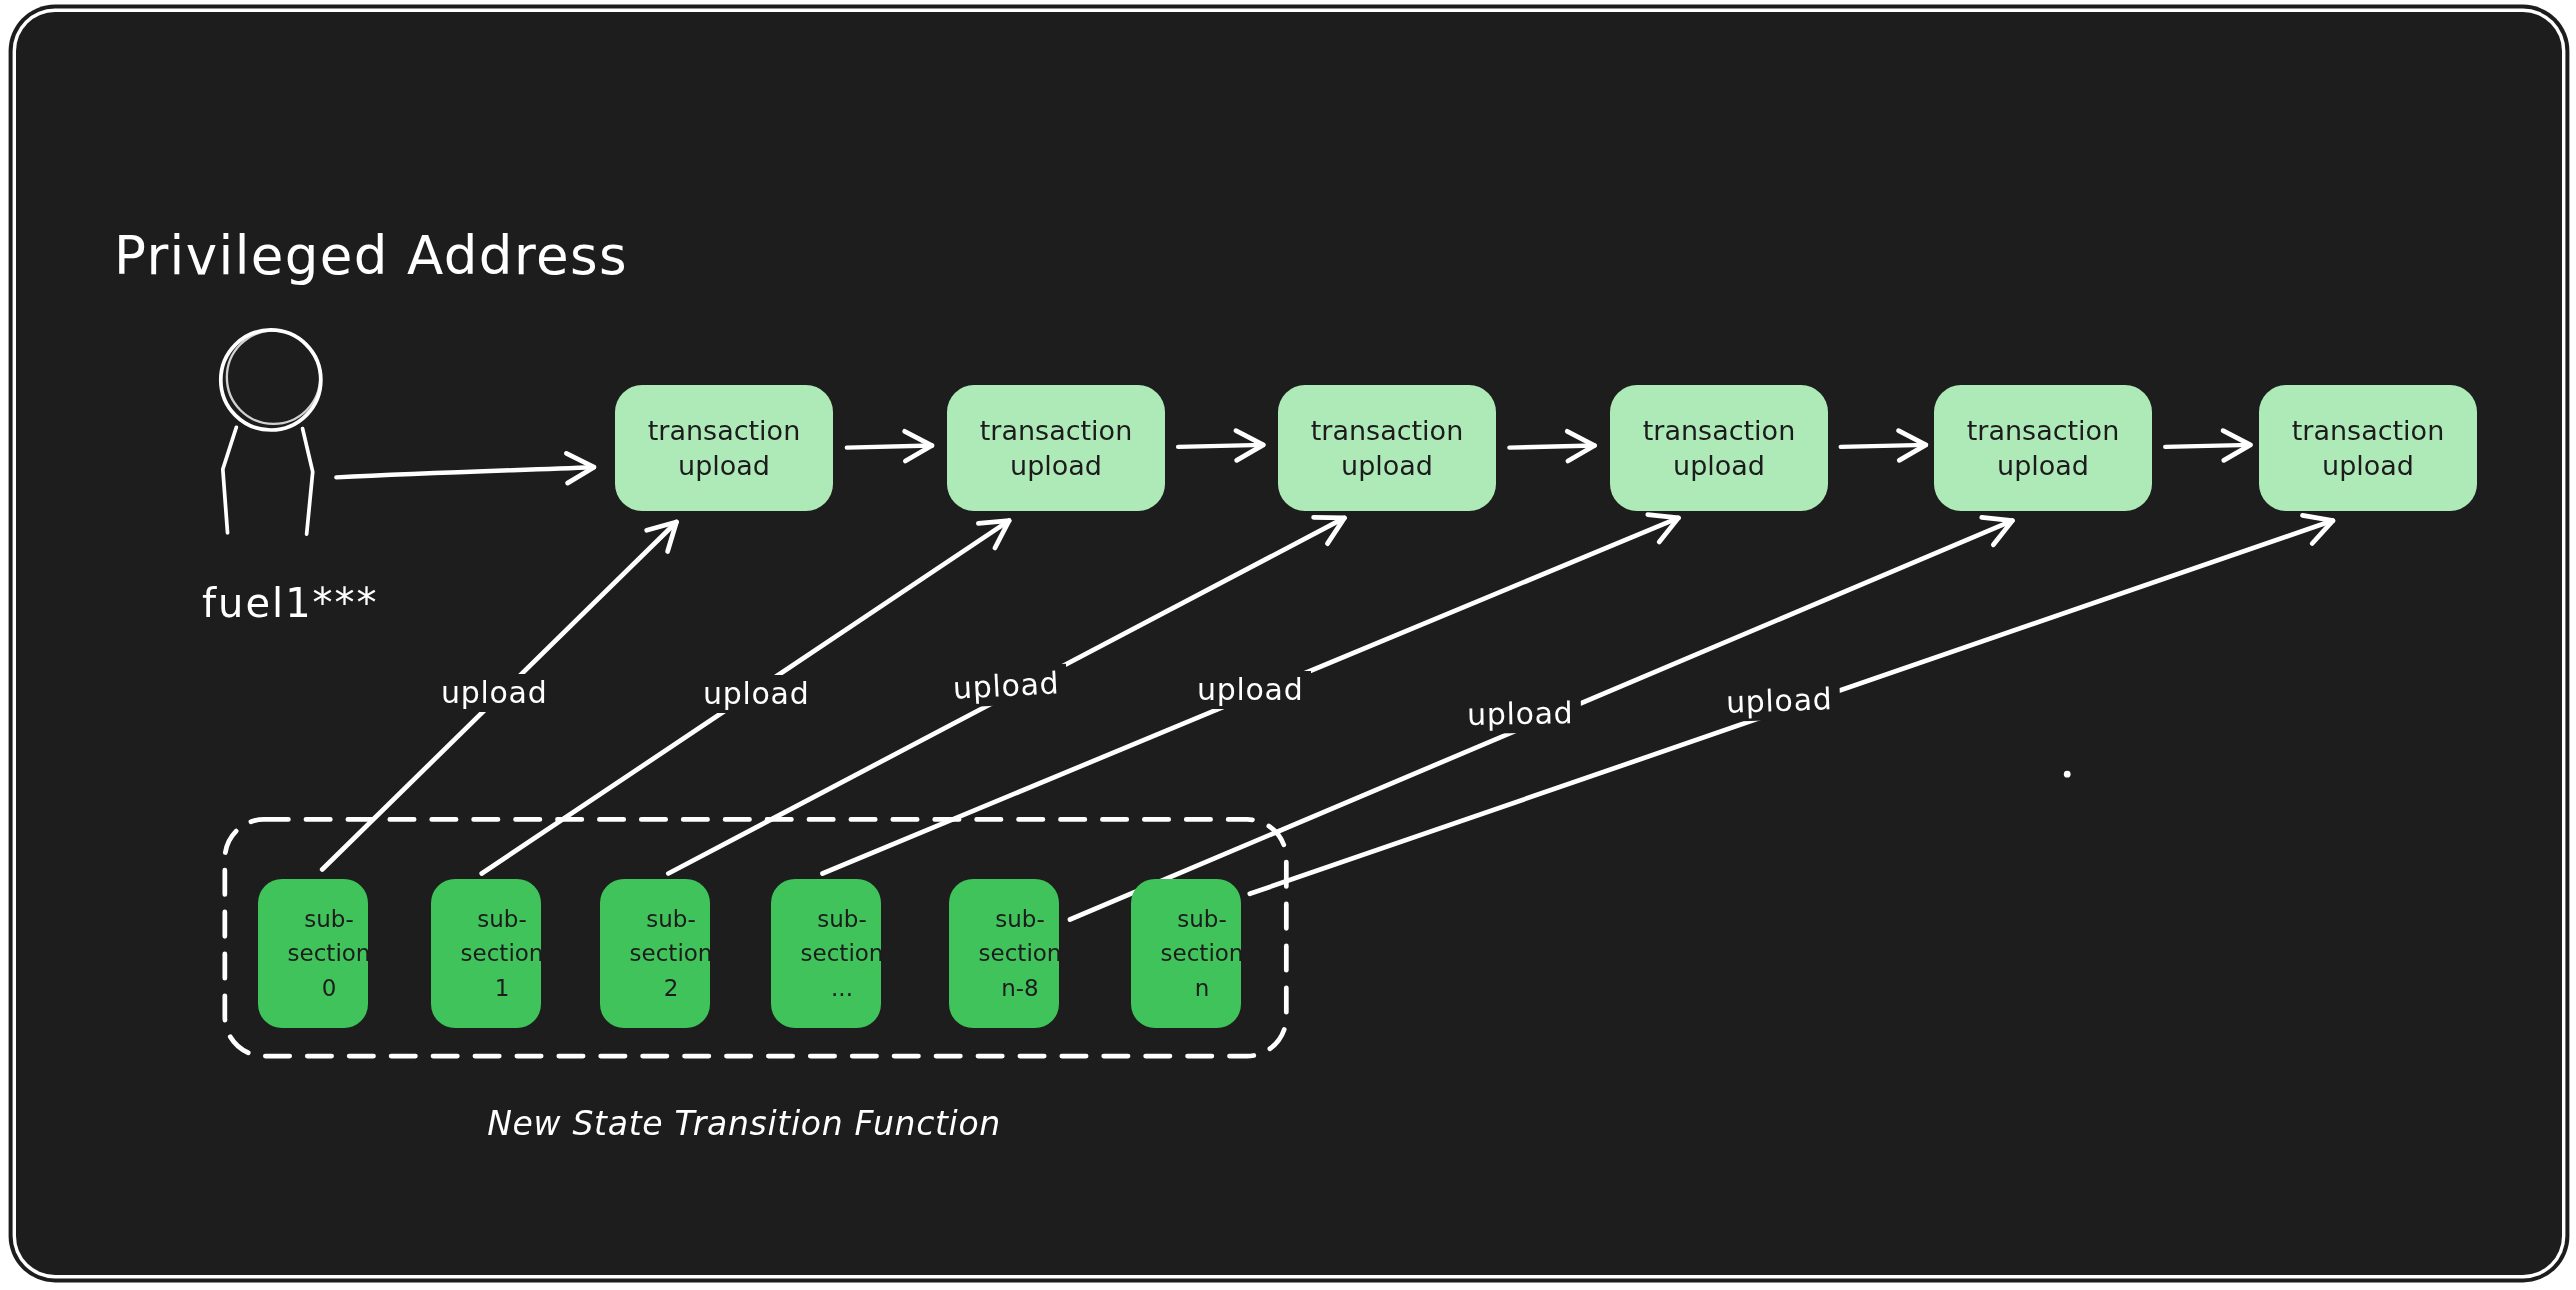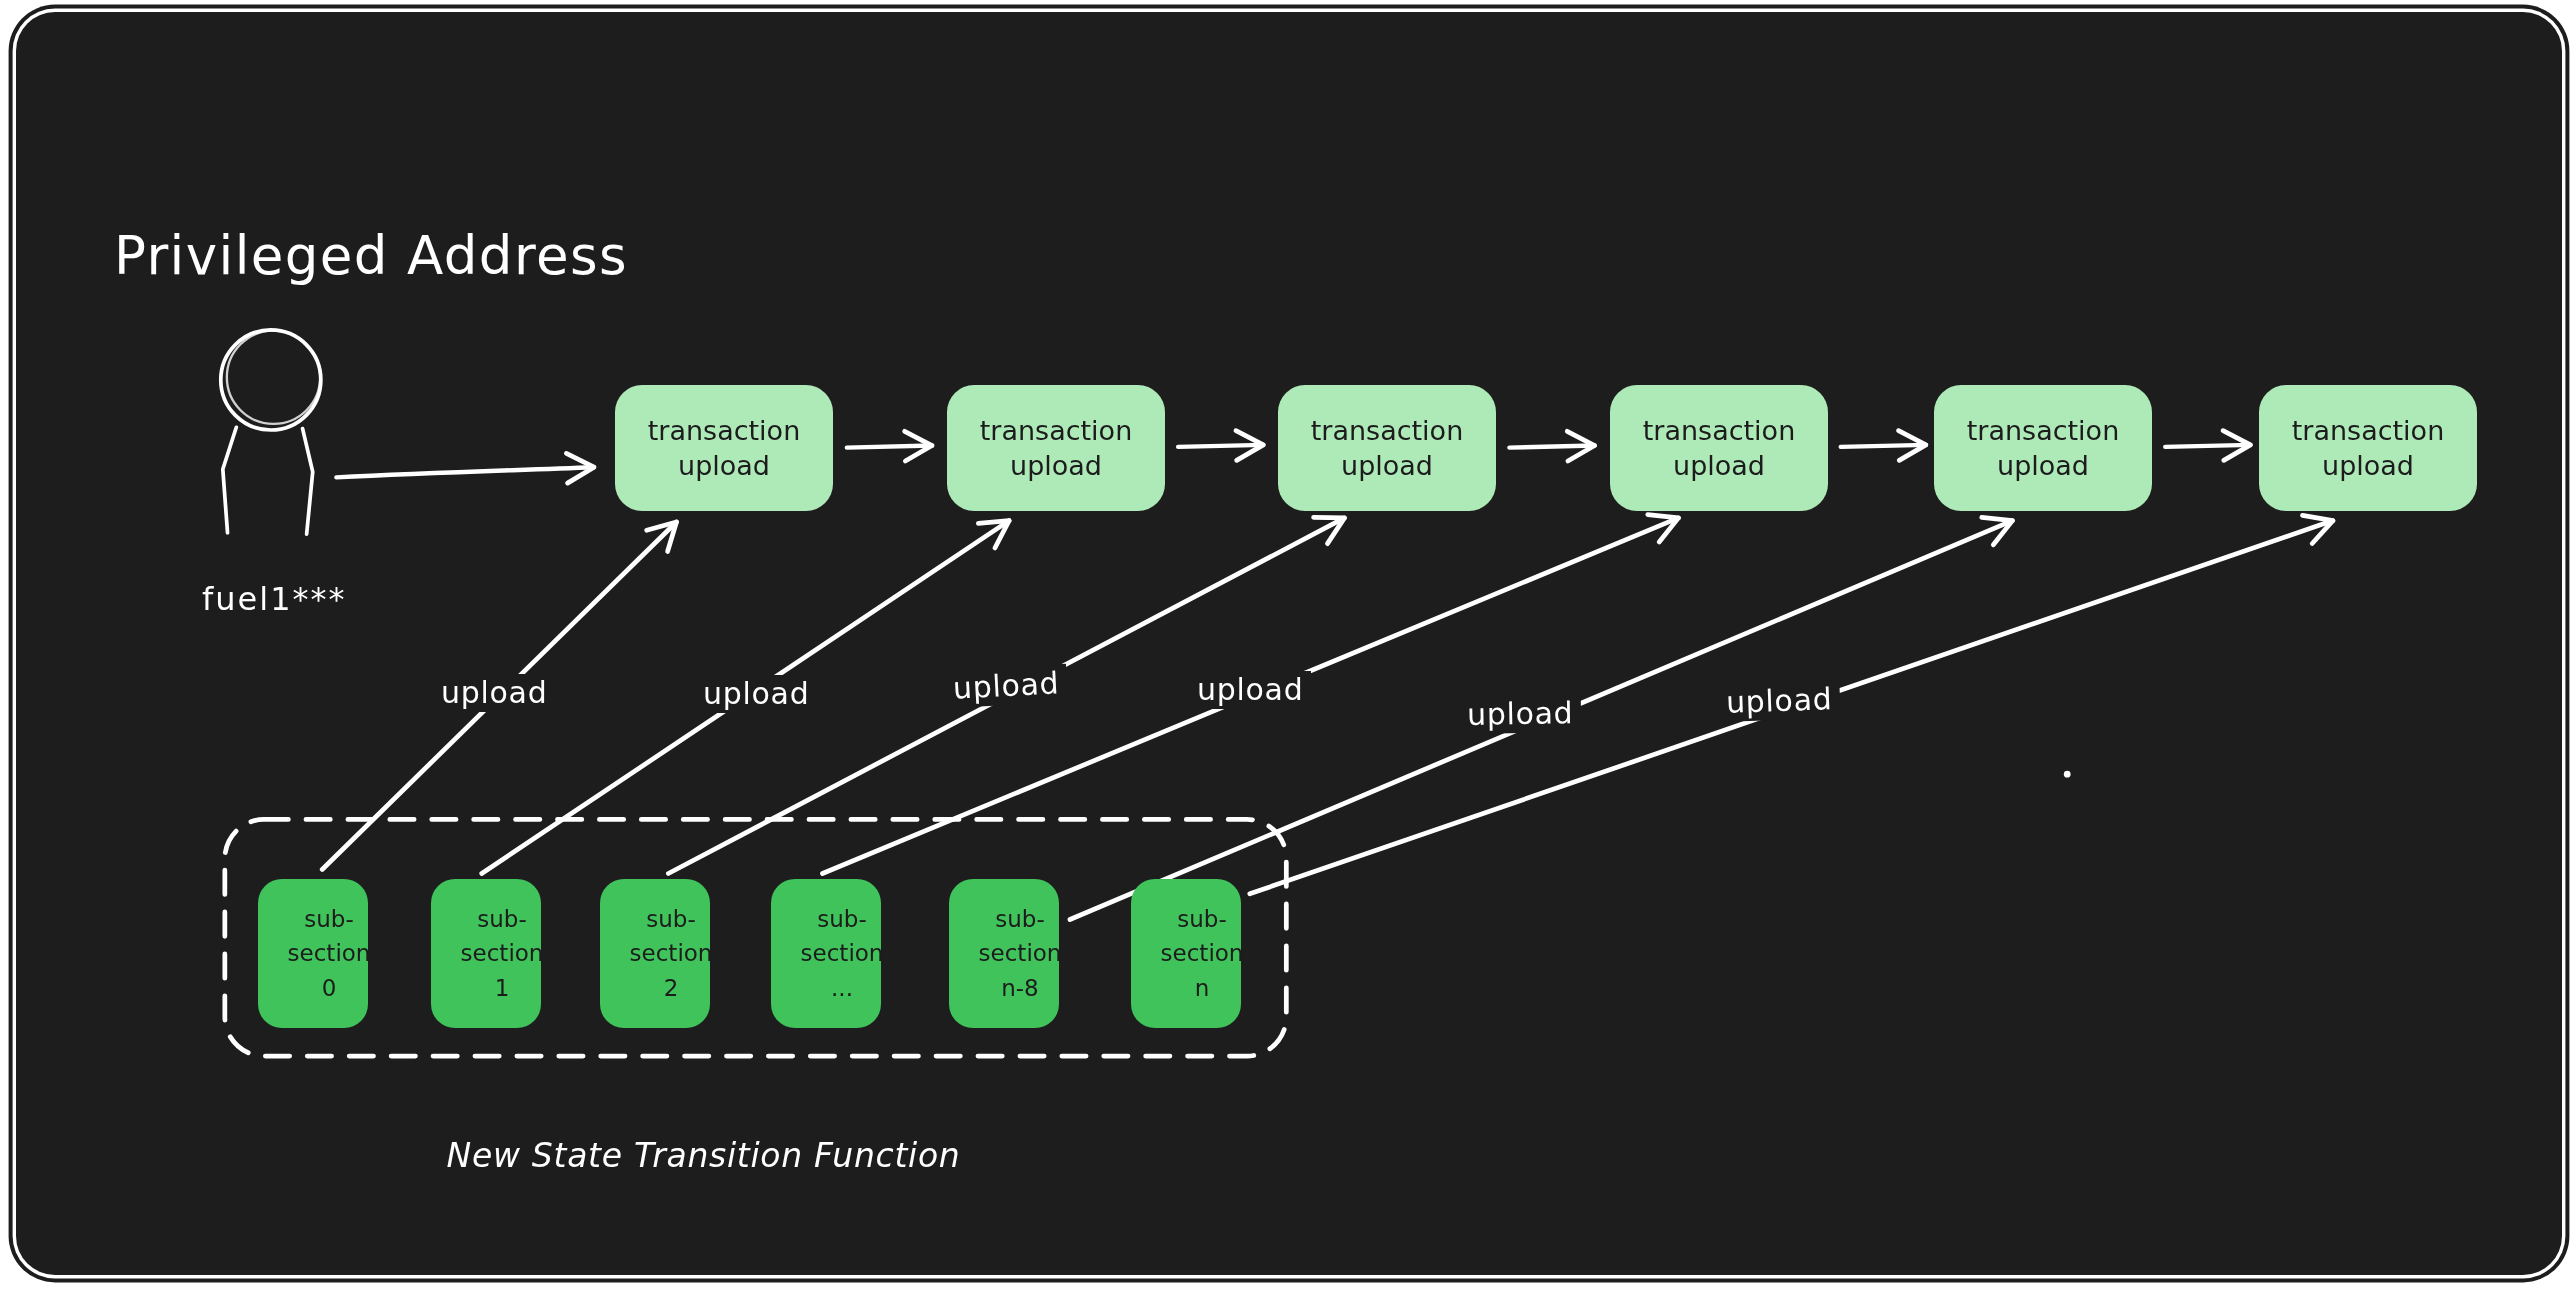--- a/index.html
+++ b/index.html
@@ -11,22 +11,22 @@
     font-family:"DejaVu Sans",sans-serif;overflow:hidden;}
   body{position:relative;}
   .panel{position:absolute;left:16px;top:12px;width:2546px;height:1263px;
     border-radius:39px;background:var(--panel);
     box-shadow:0 0 0 3.4px var(--background),0 0 0 7.4px var(--panel);z-index:0;}
   svg.overlay{position:absolute;left:0;top:0;width:2576px;height:1290px;z-index:1;}
   .sk{stroke:var(--stroke);fill:none;stroke-linecap:round;stroke-linejoin:round;}
   .txt{position:absolute;color:var(--stroke);z-index:2;white-space:nowrap;}
   .title{font-size:53px;letter-spacing:1.4px;}
   .note{width:1312px;text-align:center;font-size:34px;line-height:1.5;white-space:normal;}
-  .addr{font-size:32px;letter-spacing:2px;}
-  .group-label{width:595px;text-align:center;font-size:33px;font-style:italic;letter-spacing:0.7px;margin-top:32px;}
+  .addr{font-size:40px;letter-spacing:2px;}
+  .group-label{width:595px;text-align:right;font-size:33px;font-style:italic;letter-spacing:0.7px;}
   .box{position:absolute;z-index:2;display:flex;flex-direction:column;
     align-items:center;justify-content:center;color:var(--box_text);
     text-align:center;}
   .tx{width:218px;height:126px;top:385px;border-radius:27px;
     background:var(--transaction_fill);font-size:27px;line-height:1.3;}
   .sub{width:110px;height:149px;top:879px;border-radius:24px;
     background:var(--subsection_fill);font-size:23px;line-height:1.5;padding-left:32px;}
   .upl{position:absolute;z-index:2;color:var(--stroke);font-size:30px;
     background:var(--panel);padding:1.4px 8px;letter-spacing:0.7px;}
 </style>

